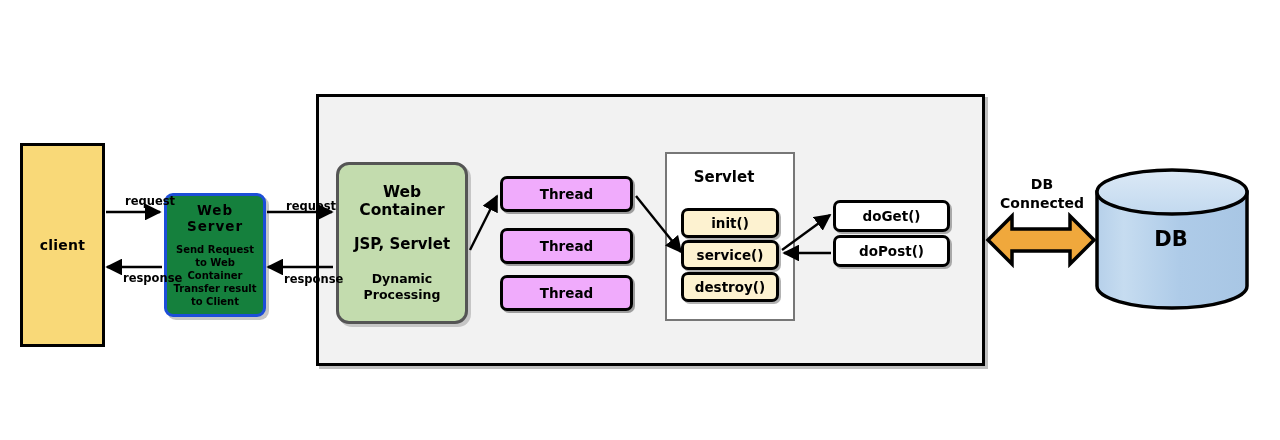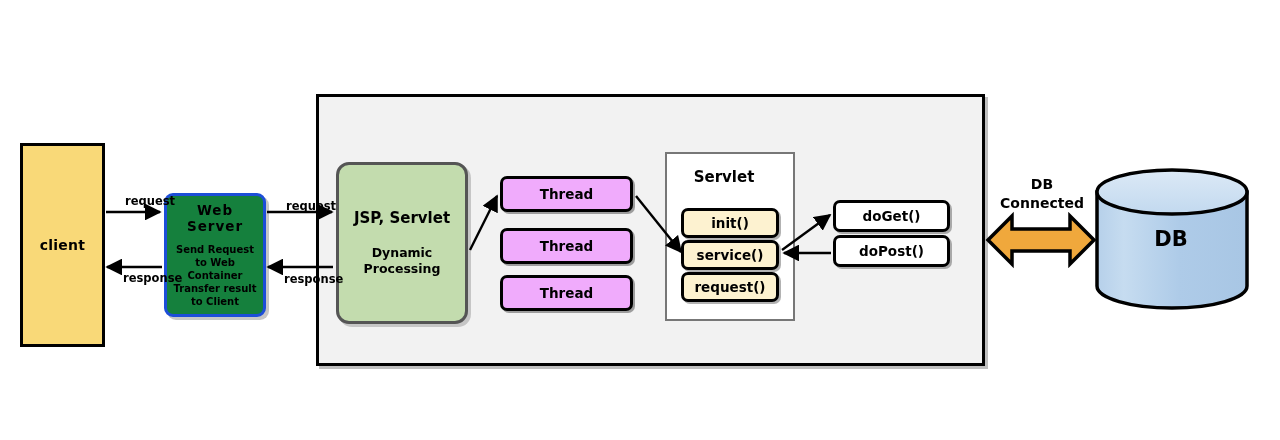--- a/index.html
+++ b/index.html
@@ -131,34 +131,35 @@
   <div class="node" id="webserver">
     <div class="ws-title">Web  Server</div>
     <div class="ws-line">Send Request</div>
     <div class="ws-line">to Web Container</div>
     <div class="ws-gap"></div>
     <div class="ws-line">Transfer result</div>
     <div class="ws-line">to Client</div>
   </div>
 
   <div class="node" id="webcontainer">
+    <div class="wc-title">Web Container</div>
     <div class="wc-sub">JSP, Servlet</div>
     <div class="wc-small">Dynamic</div>
     <div class="wc-small">Processing</div>
   </div>
 
   <div class="node thread" id="thread0">Thread</div>
   <div class="node thread" id="thread1">Thread</div>
   <div class="node thread" id="thread2">Thread</div>
 
   <div class="node" id="servlet"></div>
   <div class="node" id="servlet-title">Servlet</div>
   <div class="node method" id="m-init">init()</div>
   <div class="node method" id="m-service">service()</div>
-  <div class="node method" id="m-destroy">request()</div>
+  <div class="node method" id="m-destroy">destroy()</div>
 
   <div class="node dobox" id="doget">doGet()</div>
   <div class="node dobox" id="dopost">doPost()</div>
 
   <svg class="ov">
     <defs>
       <linearGradient id="dbgrad" x1="0" y1="0" x2="1" y2="0">
         <stop offset="0%" stop-color="#b6d0ea"></stop>
         <stop offset="18%" stop-color="#c6dcf0"></stop>
         <stop offset="55%" stop-color="#aecbe8"></stop>

